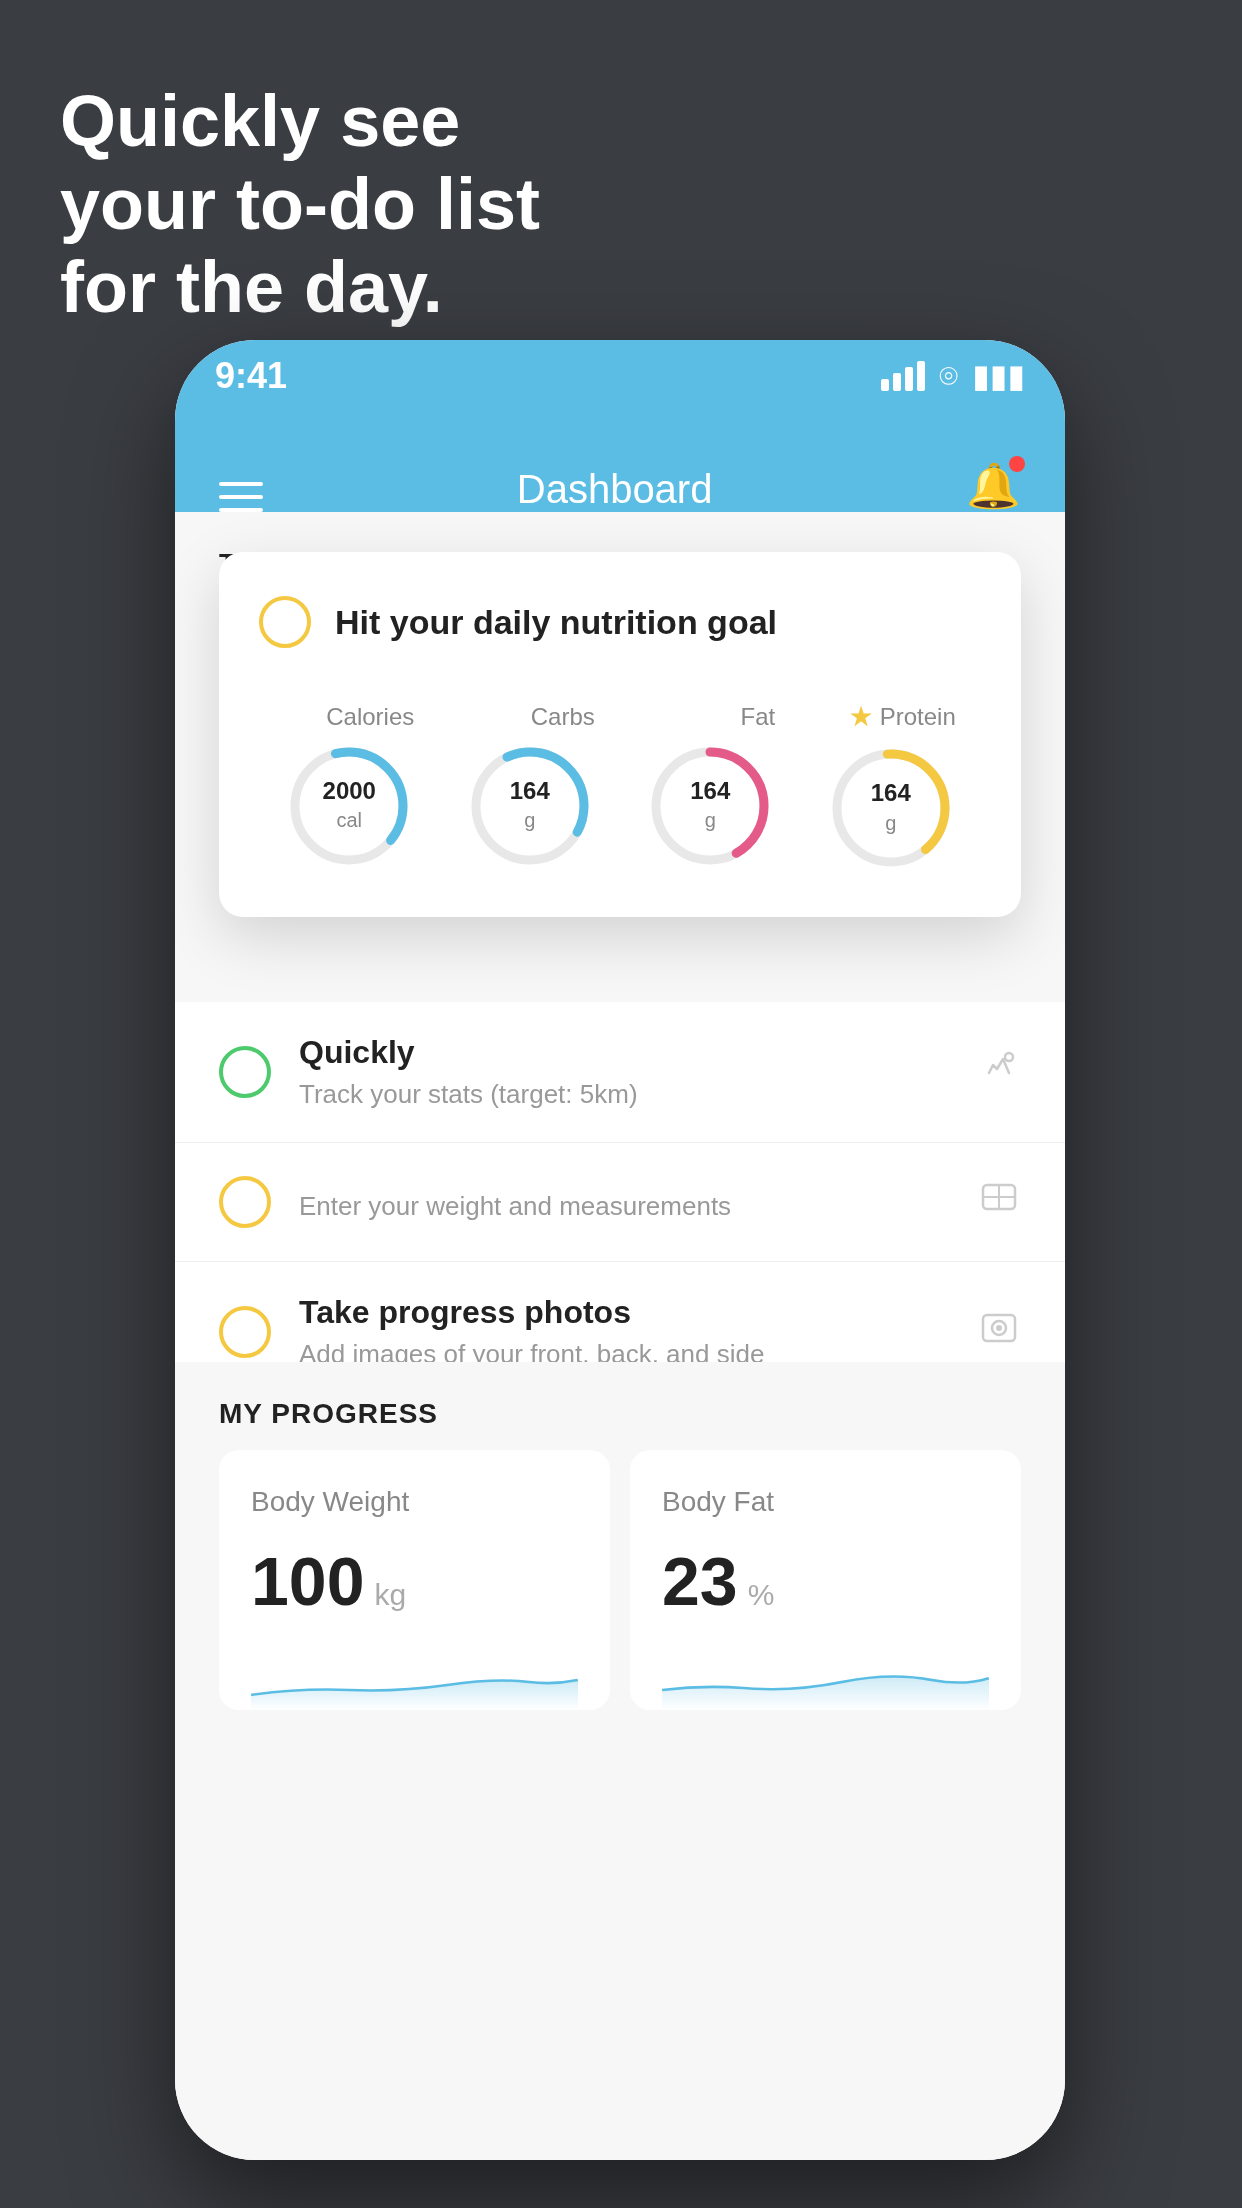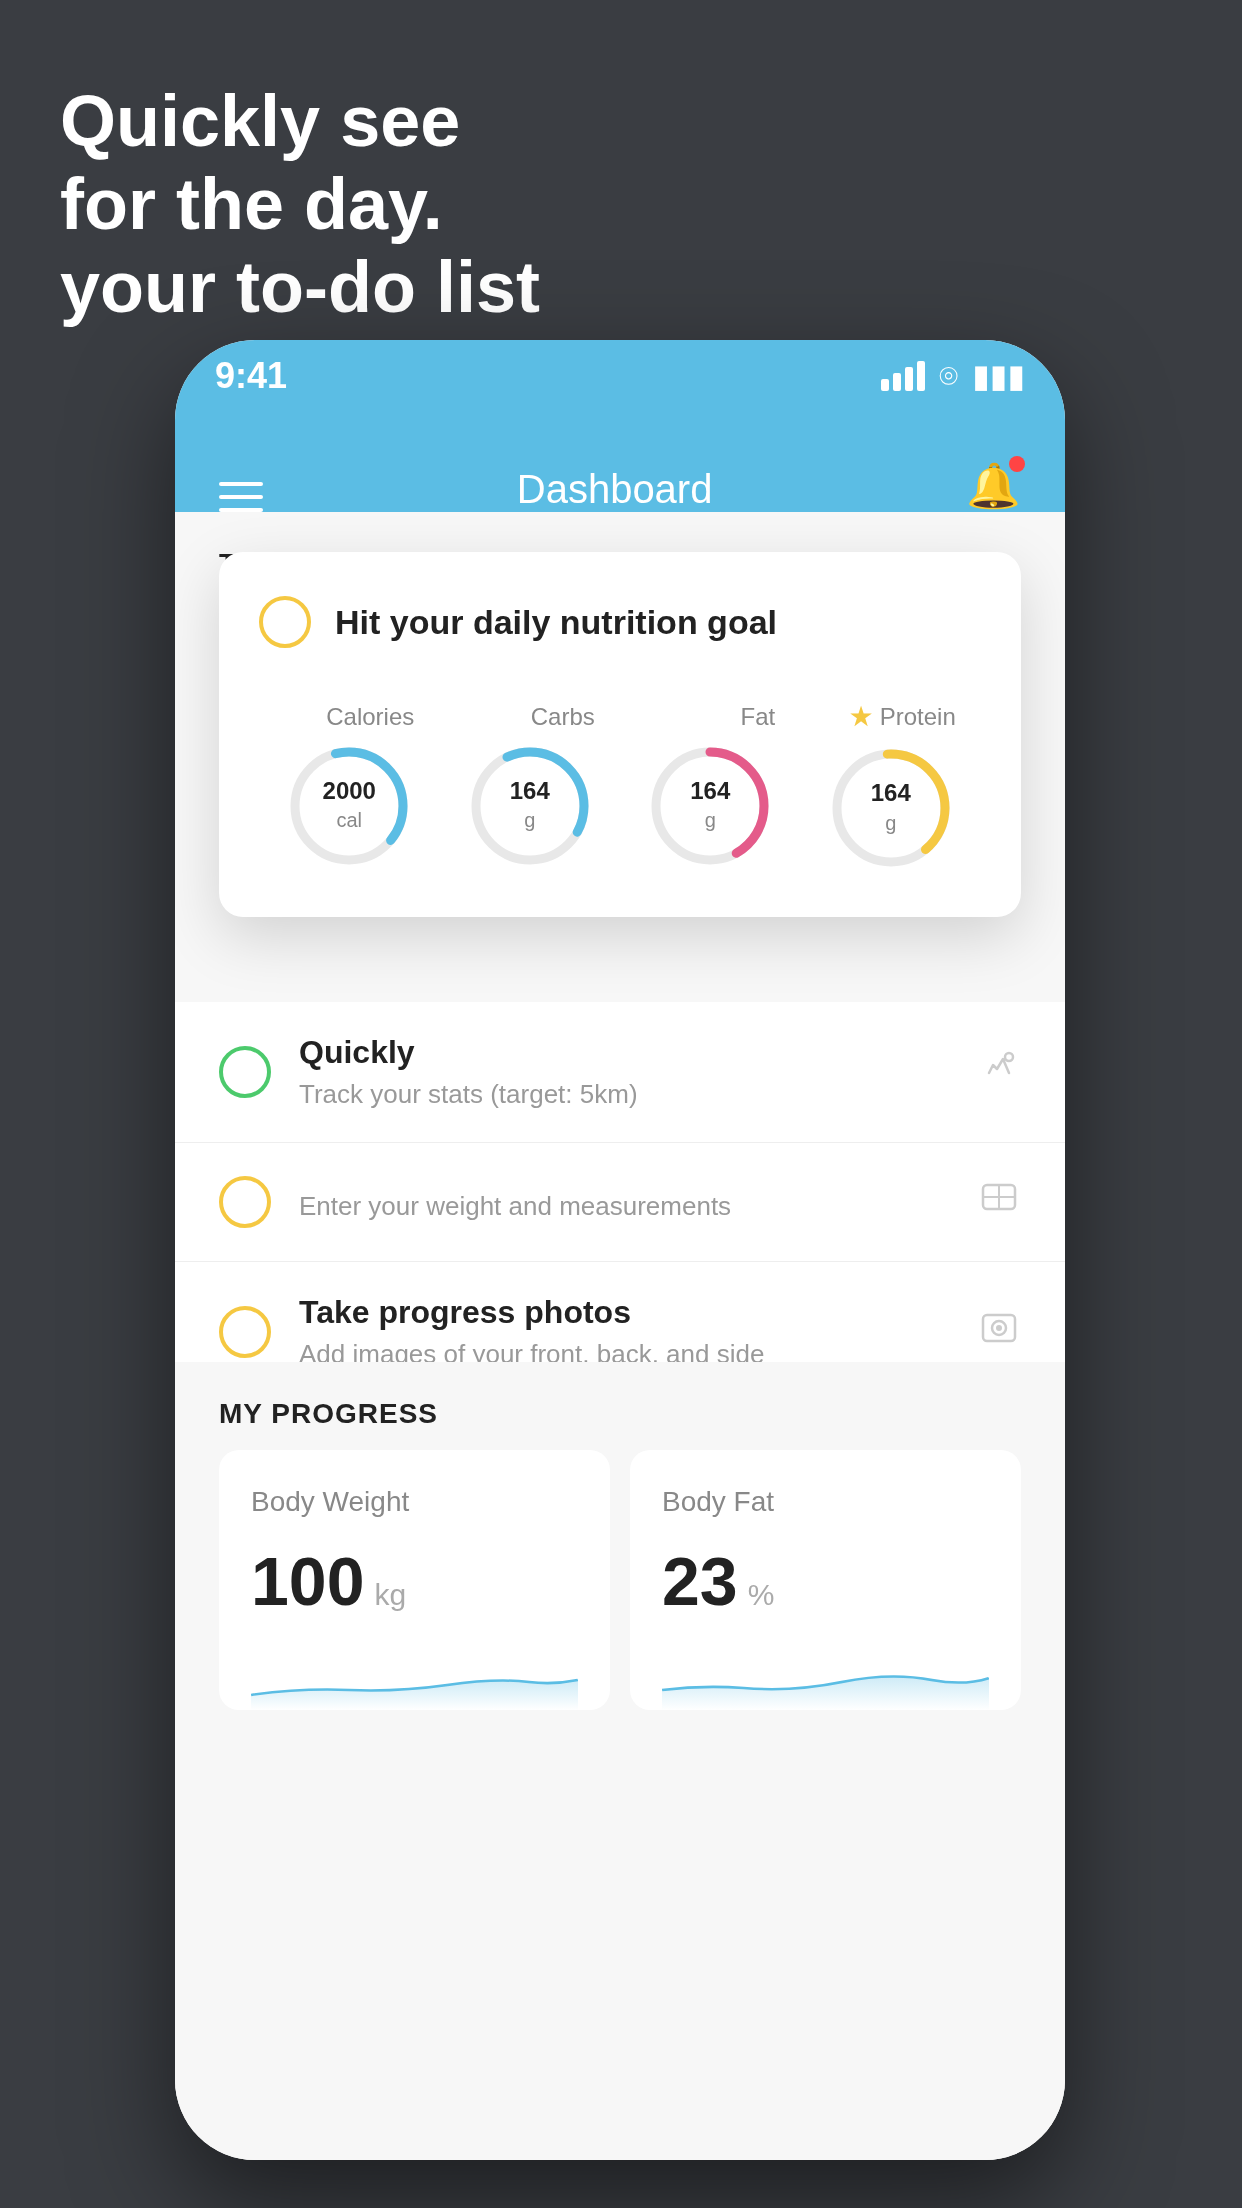--- a/index.html
+++ b/index.html
@@ -313,22 +313,22 @@
     .mini-chart svg {
       width: 100%;
       height: 100%;
     }
   </style>
 </head>
 <body>
 
 <div class="headline">
   <div>Quickly see</div>
+  <div>your to-do list</div>
   <div>for the day.</div>
-  <div>your to-do list</div>
 </div>
 
 <div class="phone-wrapper">
   <div class="phone-frame">
 
     <div class="status-bar">
       <span class="status-time">9:41</span>
       <div class="status-icons">
         <div class="signal-bars">
           <span style="height:12px"></span>

